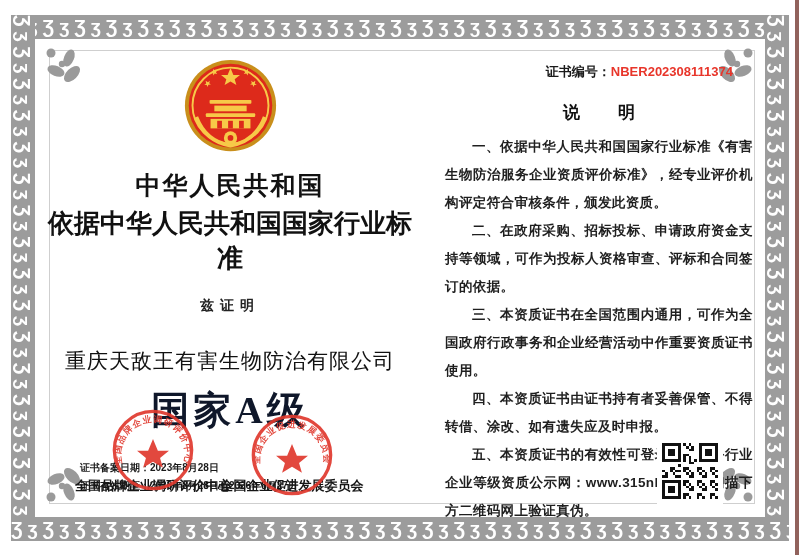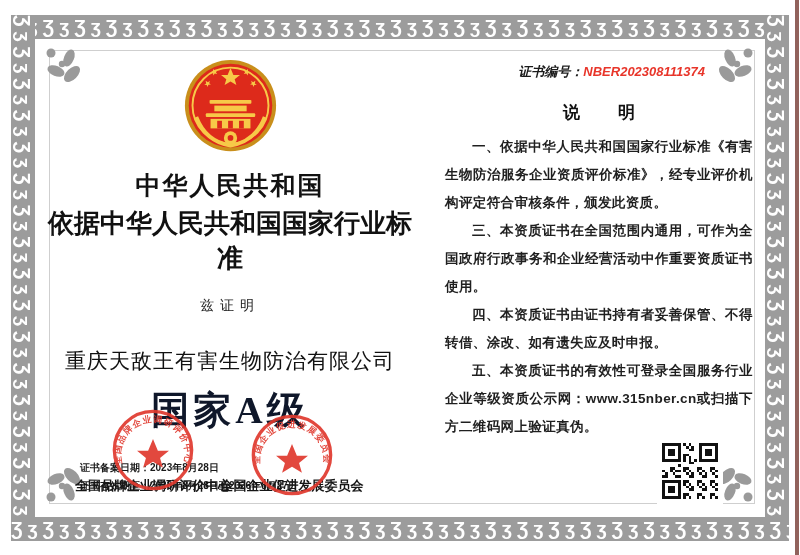--- a/index.html
+++ b/index.html
@@ -29,31 +29,31 @@
   .corner-bl{left:44px;top:464px;transform:scaleY(-1);}
   .corner-br{left:715px;top:464px;transform:scale(-1,-1);}
   
   .edge-right{position:absolute;right:1px;top:0;width:4px;height:555px;background:#7e4640;opacity:.85;}
 
   
   .left-col{position:absolute;left:45px;top:58px;width:370px;text-align:center;}
   .emblem{display:block;margin:0 auto;}
   .title1{font-size:25px;font-weight:bold;letter-spacing:2px;margin-top:12px;color:#111;}
   .title2{font-size:26px;font-weight:bold;letter-spacing:0px;margin-top:4px;color:#111;}
-  .hereby{font-size:14px;font-weight:normal;letter-spacing:6px;margin-top:21px;color:#222;}
+  .hereby{font-size:14px;font-weight:bold;letter-spacing:6px;margin-top:21px;color:#222;}
   .company{font-size:21px;font-weight:500;letter-spacing:1px;margin-top:32px;color:#111;}
   .grade{
     font-family:"Liberation Serif","DejaVu Serif",serif;
     font-size:38px;font-weight:bold;letter-spacing:4px;margin-top:10px;color:#0f172a;
   }
   .dates{margin-top:23px;text-align:left;padding-left:35px;font-size:10px;font-weight:bold;line-height:18px;color:#1a1a1a;}
 
   
   .right-col{position:absolute;left:445px;top:64px;width:308px;}
-  .cert-no{font-size:13px;font-weight:bold;text-align:right;padding-right:48px;line-height:16px;font-style:italic;}
+  .cert-no{font-size:13px;font-weight:bold;text-align:right;padding-right:20px;line-height:16px;}
   .cert-no .num{color:#e8352a;}
   .notes-heading{display:flex;justify-content:center;gap:38px;font-size:17px;font-weight:bold;margin-top:21px;color:#111;}
   .notes-body{margin-top:9px;font-size:13.5px;font-weight:600;line-height:28px;letter-spacing:.4px;color:#1f1f1f;}
   .notes-body p{margin:0;text-indent:2em;text-align:justify;}
 
   
   .seal{position:absolute;opacity:.92;}
   .seal-left{left:111px;top:408px;}
   .seal-right{left:250px;top:413px;}
   .seal-caption{position:absolute;width:170px;text-align:center;font-size:13px;font-weight:bold;color:#151515;top:477px;}
@@ -154,20 +154,21 @@
 <div class="right-col">
   <div class="cert-no">
     <span>证书编号：</span><span class="num">NBER202308111374</span>
   </div>
   <div class="notes-heading">
     <span>说</span>
     <span>明</span>
   </div>
   <div class="notes-body">
     <p>一、依据中华人民共和国国家行业标准《有害生物防治服务企业资质评价标准》，经专业评价机构评定符合审核条件，颁发此资质。</p>
+    <p>二、在政府采购、招标投标、申请政府资金支持等领域，可作为投标人资格审查、评标和合同签订的依据。</p>
     <p>三、本资质证书在全国范围内通用，可作为全国政府行政事务和企业经营活动中作重要资质证书使用。</p>
     <p>四、本资质证书由证书持有者妥善保管、不得转借、涂改、如有遗失应及时申报。</p>
     <p>五、本资质证书的有效性可登录全国服务行业企业等级资质公示网：www.315nber.cn或扫描下方二维码网上验证真伪。</p>
   </div>
 </div>
 
 <div class="seal-caption seal-caption-left">全国品牌企业调研评价中心</div>
 <div class="seal-caption seal-caption-right">全国企业促进发展委员会</div>
 
 <svg class="seal seal-left" width="84" height="84" viewBox="0 0 100 100">

